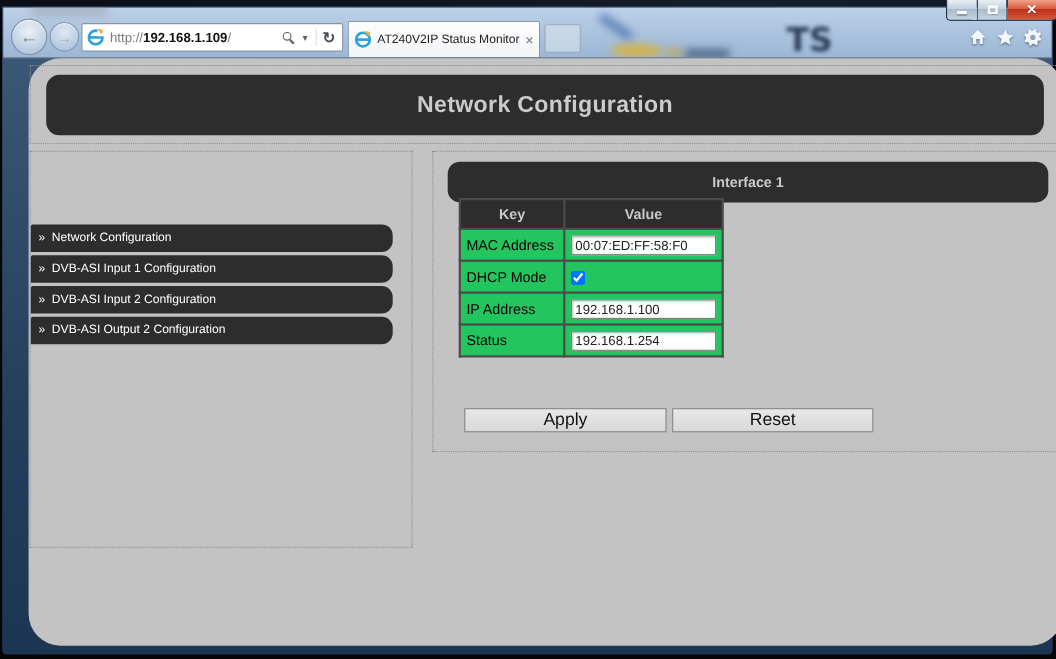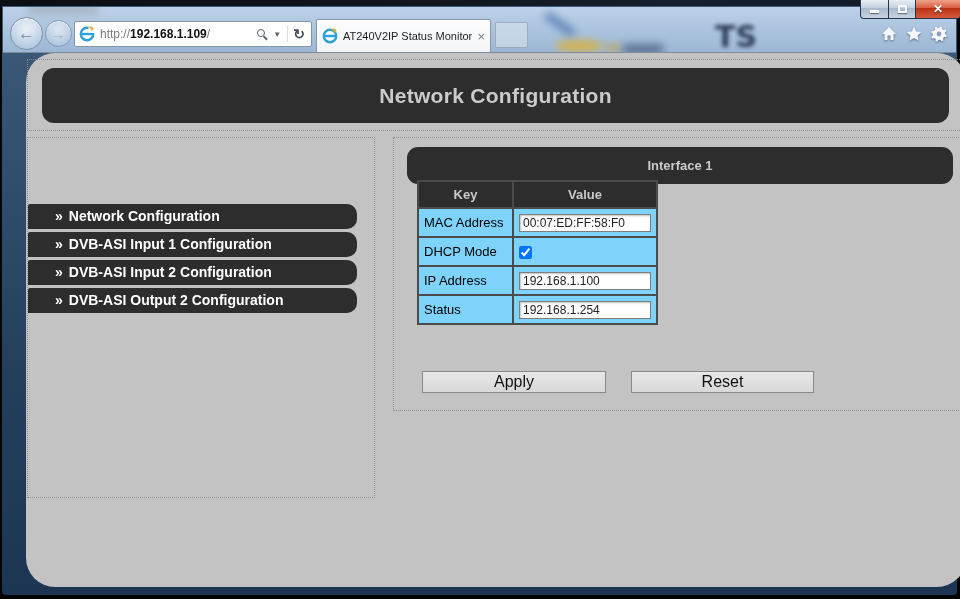--- a/index.html
+++ b/index.html
@@ -85,46 +85,46 @@
   .dark-pill { background:#2d2d2d; color:#cbcbcb; text-align:center; font-weight:bold; }
 
   .header-box { left:1px; top:6px; width:937px; height:72px; }
   .header-pill { position:absolute; left:14px; top:8px; right:14px; height:55px; border-radius:12px;
                  font-size:21px; display:flex; align-items:center; justify-content:center; letter-spacing:.3px; }
 
   .menu-panel { left:1px; top:84px; width:348px; height:361px; }
   .menu-pill { position:absolute; left:16px; top:9px; width:322px; height:49px; border-radius:14px;
                font-size:18px; display:flex; align-items:center; justify-content:center; }
   .menu-list { position:absolute; left:0; top:66px; width:329px; }
-  .menu-item { background:#2d2d2d; color:#fff; font-weight:bold; font-size:14px; height:25px;
-               line-height:25px; border-radius:2px 10px 10px 0; margin-bottom:3px; padding-left:27px;
+  .menu-item { background:#2d2d2d; color:#fff; font-weight:normal; font-size:11px; height:25px;
+               line-height:25px; border-radius:2px 10px 10px 0; margin-bottom:3px; padding-left:7px;
                white-space:nowrap; cursor:pointer; }
   .menu-item .bullet { margin-right:6px; }
 
   .iface-panel { left:367px; top:84px; width:572px; height:274px; }
   .iface-pill { position:absolute; left:13px; top:9px; width:546px; height:37px; border-radius:11px;
                 font-size:13px; display:flex; align-items:center; justify-content:center; }
   .iface-table { position:absolute; left:23px; top:42px; border-collapse:collapse; }
   .iface-table th { background:#2d2d2d; color:#c9c9c9; font-size:13px; font-weight:bold;
                     border:2px solid #4b4b4b; height:27px; }
   .iface-table th.col-key { width:95px; }
   .iface-table th.col-val { width:142px; }
-  .iface-table td { background:#7dd3fc; border:2px solid #4b4b4b; font-size:13px; color:#000;
+  .iface-table td { background:#22c55e; border:2px solid #4b4b4b; font-size:13px; color:#000;
                     height:29px; padding:0 5px; }
   .iface-table input[type=text] { width:132px; height:18px; border:1px solid #7e7e7e;
         box-shadow:inset 1px 1px 2px rgba(0,0,0,.25); font-size:12px; font-family:"Liberation Sans",sans-serif;
         padding:0 3px; color:#222; background:#fff; }
   .iface-table input[type=checkbox] { width:13px; height:13px; margin:0; vertical-align:middle; }
 
   .btn-row { position:absolute; top:233px; left:0; width:100%; }
   .form-btn { position:absolute; height:22px; background:linear-gradient(#e8e8e8,#d8d8d8);
               border:1px solid #8a8a8a; font-size:16px; font-family:"Liberation Sans",sans-serif;
               color:#111; cursor:pointer; }
   .apply-btn { left:28px; width:184px; }
-  .reset-btn { left:217px; width:183px;margin-left:20px; }
+  .reset-btn { left:217px; width:183px; }
 </style>
 </head>
 <body>
 
 <div class="screen">
   <div class="topstrip"></div>
   <div class="frame"></div>
 
   <div class="titlebar">
     <div class="blur-shape deco-window"></div>

